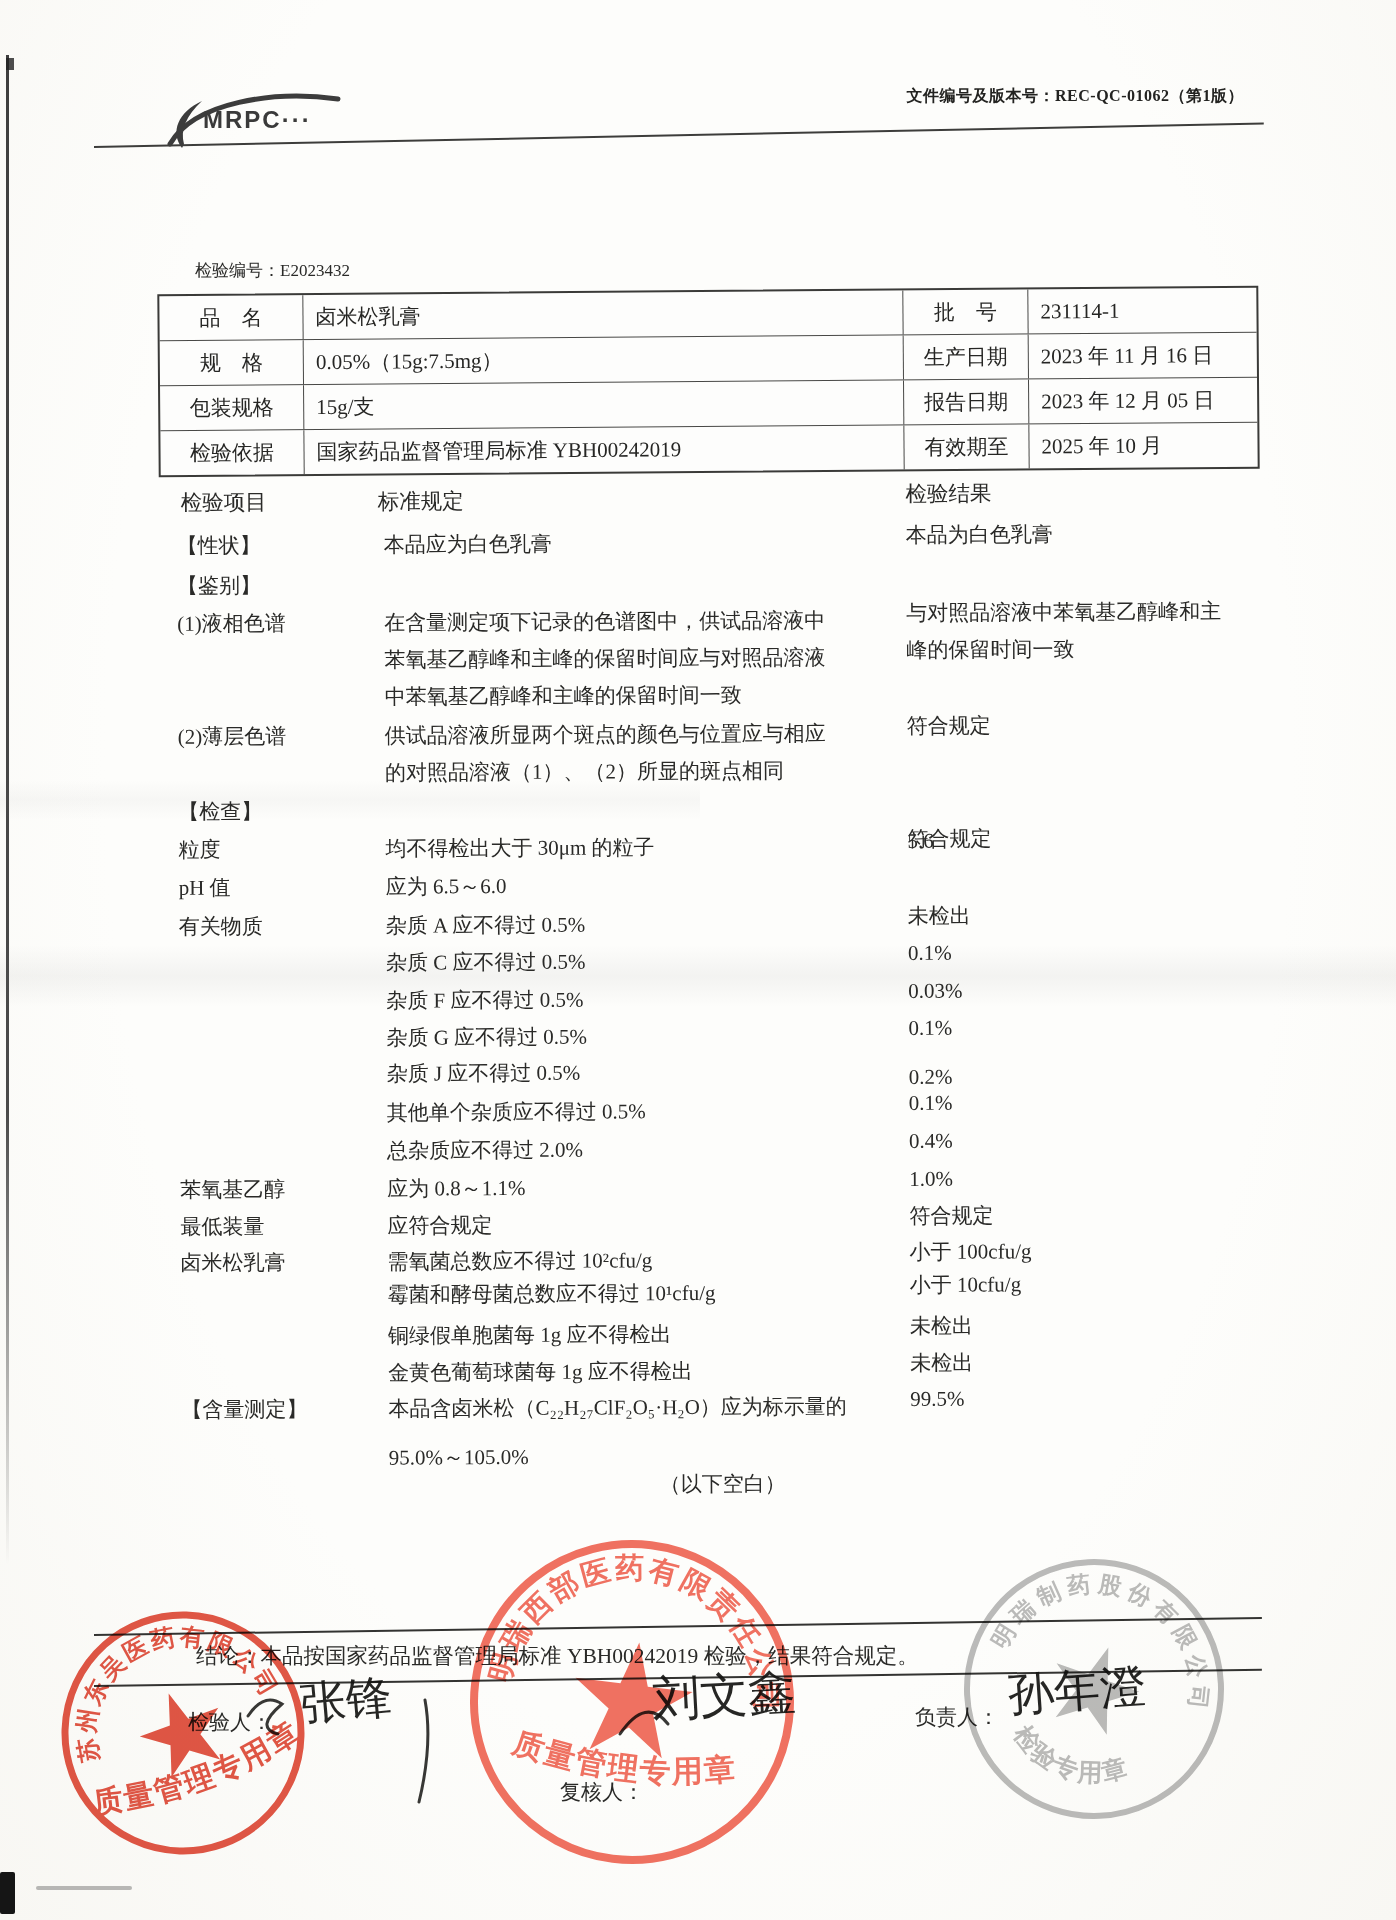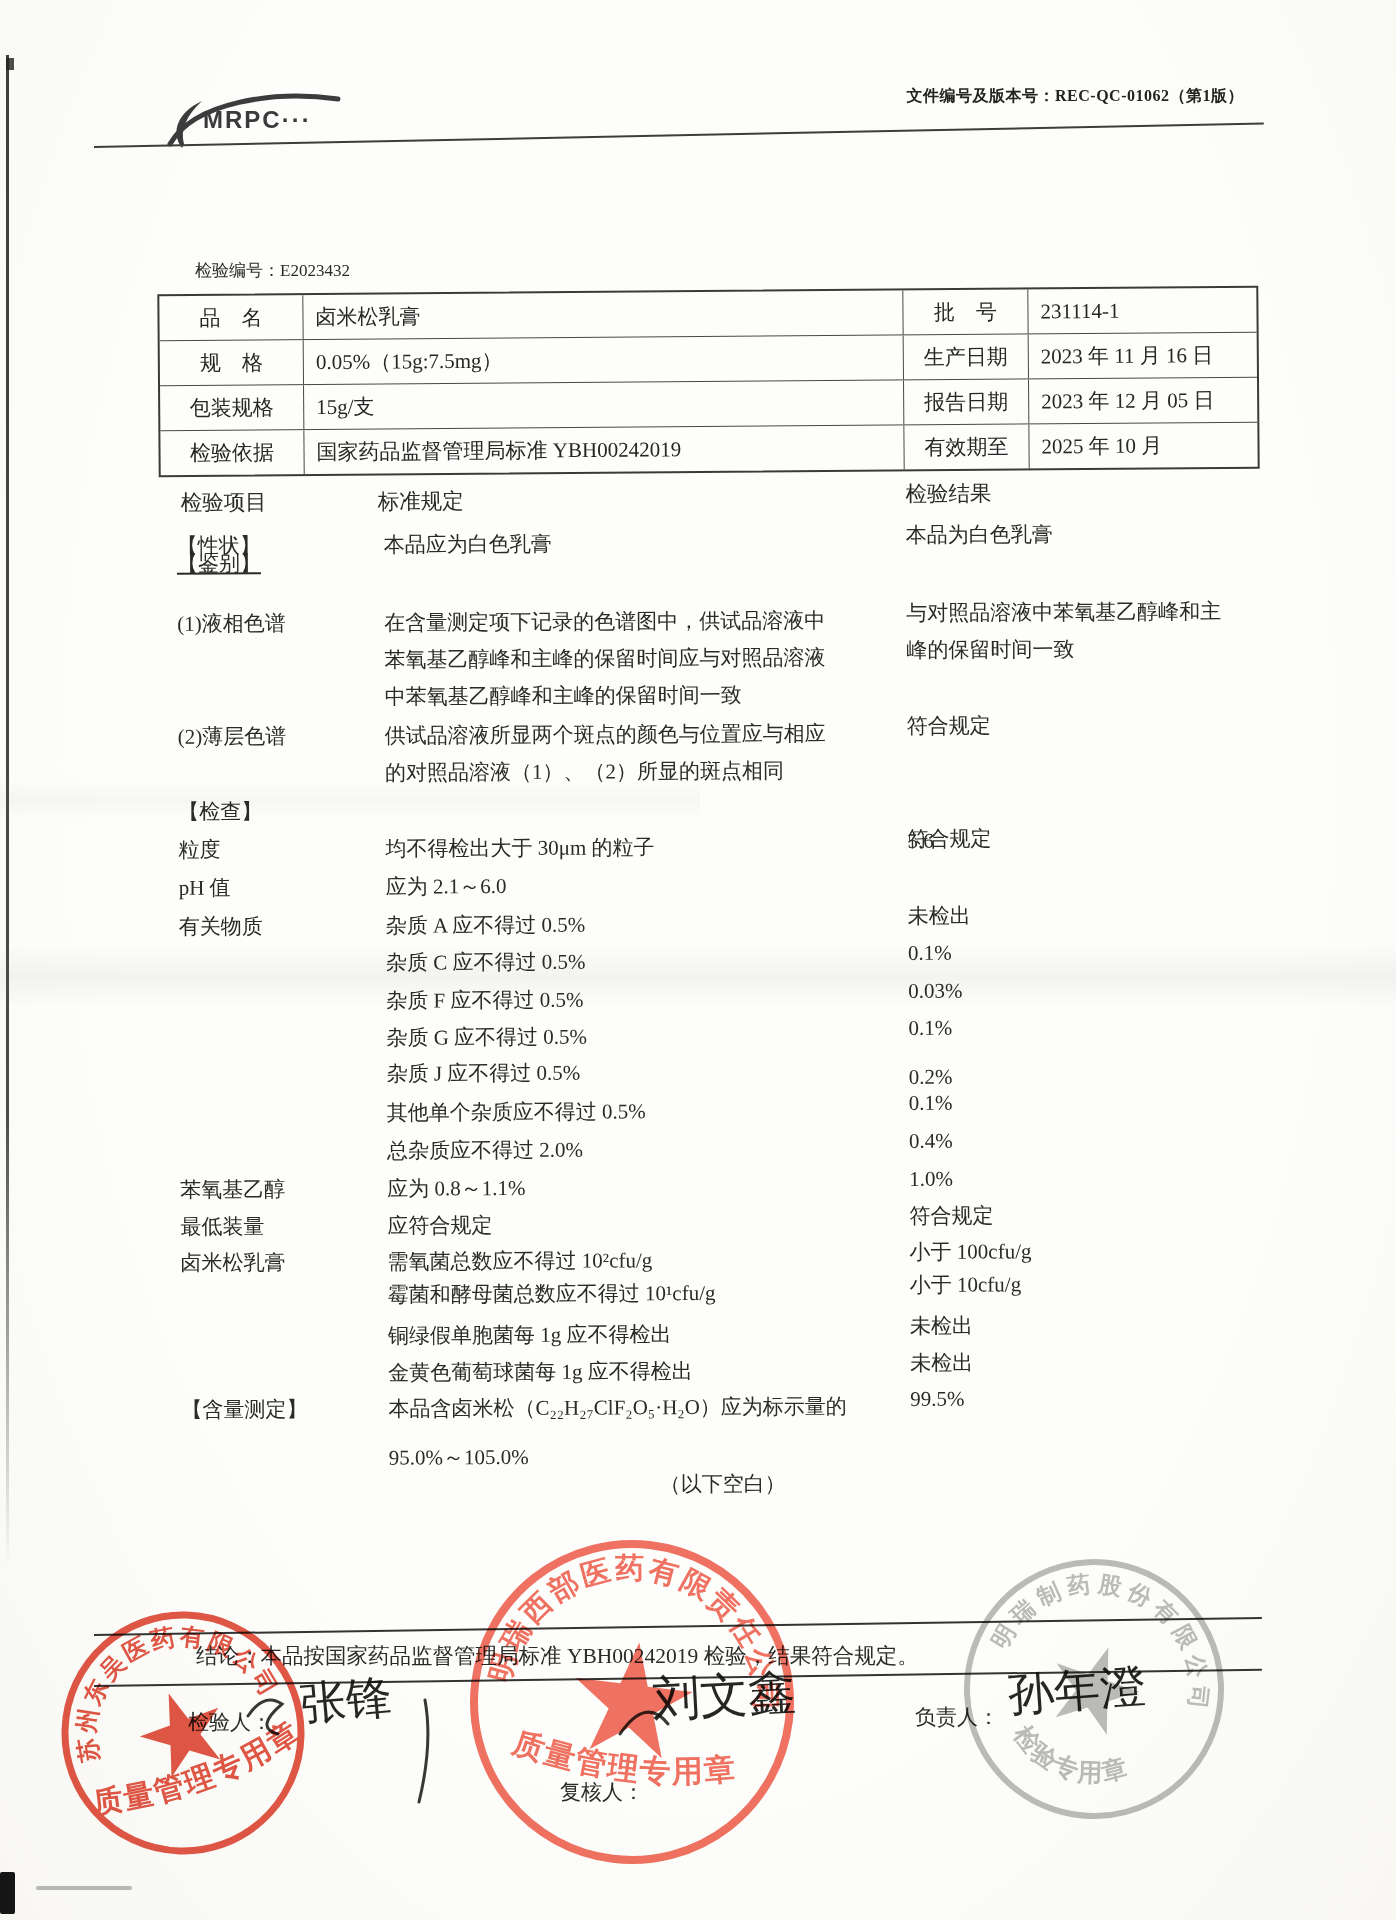--- a/index.html
+++ b/index.html
@@ -101,37 +101,37 @@
   </div>
 
   <div id="inspection">
     <div class="t insp-hdr" style="left:183px;top:487px">检验项目</div>
     <div class="t insp-hdr" style="left:380px;top:487px">标准规定</div>
     <div class="t insp-hdr" style="left:908px;top:482px">检验结果</div>
     <div class="t" style="left:657px;top:1471px">（以下空白）</div>
   <div class="t insp-item" style="left: 179px; top: 530px;">【性状】</div>
       <div class="t insp-std" style="left: 386px; top: 530px;">本品应为白色乳膏</div>
       <div class="t insp-res" style="left: 908px; top: 523px;">本品为白色乳膏</div>
-      <div class="t insp-item" style="left: 179px; top: 548px; text-decoration: underline;">【鉴别】</div>
+      <div class="t insp-item" style="left: 179px; top: 570px;">【鉴别】</div>
       <div class="t insp-item" style="left: 179px; top: 608px;">(1)液相色谱</div>
       <div class="t insp-std" style="left: 386px; top: 608px;">在含量测定项下记录的色谱图中，供试品溶液中</div>
       <div class="t insp-std" style="left: 386px; top: 645px;">苯氧基乙醇峰和主峰的保留时间应与对照品溶液</div>
       <div class="t insp-std" style="left: 386px; top: 682px;">中苯氧基乙醇峰和主峰的保留时间一致</div>
       <div class="t insp-res" style="left: 908px; top: 601px;">与对照品溶液中苯氧基乙醇峰和主</div>
       <div class="t insp-res" style="left: 908px; top: 638px;">峰的保留时间一致</div>
       <div class="t insp-item" style="left: 179px; top: 721px;">(2)薄层色谱</div>
       <div class="t insp-std" style="left: 386px; top: 721px;">供试品溶液所显两个斑点的颜色与位置应与相应</div>
       <div class="t insp-std" style="left: 386px; top: 758px;">的对照品溶液（1）、（2）所显的斑点相同</div>
       <div class="t insp-res" style="left: 908px; top: 714px;">符合规定</div>
       <div class="t insp-item" style="left: 179px; top: 796px;">【检查】</div>
       <div class="t insp-item" style="left: 179px; top: 834px;">粒度</div>
       <div class="t insp-std" style="left: 386px; top: 834px;">均不得检出大于 30μm 的粒子</div>
       <div class="t insp-res" style="left: 908px; top: 827px;">符合规定</div>
       <div class="t insp-item" style="left: 179px; top: 872px;">pH 值</div>
-      <div class="t insp-std" style="left: 386px; top: 872px;">应为 2.1～6.0</div>
+      <div class="t insp-std" style="left: 386px; top: 872px;">应为 6.5～6.0</div>
       <div class="t insp-res" style="left: 908px; top: 829px; text-align: center;">5.6</div>
       <div class="t insp-item" style="left: 179px; top: 911px;">有关物质</div>
       <div class="t insp-std" style="left: 386px; top: 911px;">杂质 A 应不得过 0.5%</div>
       <div class="t insp-res" style="left: 908px; top: 904px;">未检出</div>
       <div class="t insp-std" style="left: 386px; top: 948px;">杂质 C 应不得过 0.5%</div>
       <div class="t insp-res" style="left: 908px; top: 941px;">0.1%</div>
       <div class="t insp-std" style="left: 386px; top: 986px;">杂质 F 应不得过 0.5%</div>
       <div class="t insp-res" style="left: 908px; top: 979px;">0.03%</div>
       <div class="t insp-std" style="left: 386px; top: 1023px;">杂质 G 应不得过 0.5%</div>
       <div class="t insp-res" style="left: 908px; top: 1016px;">0.1%</div>

